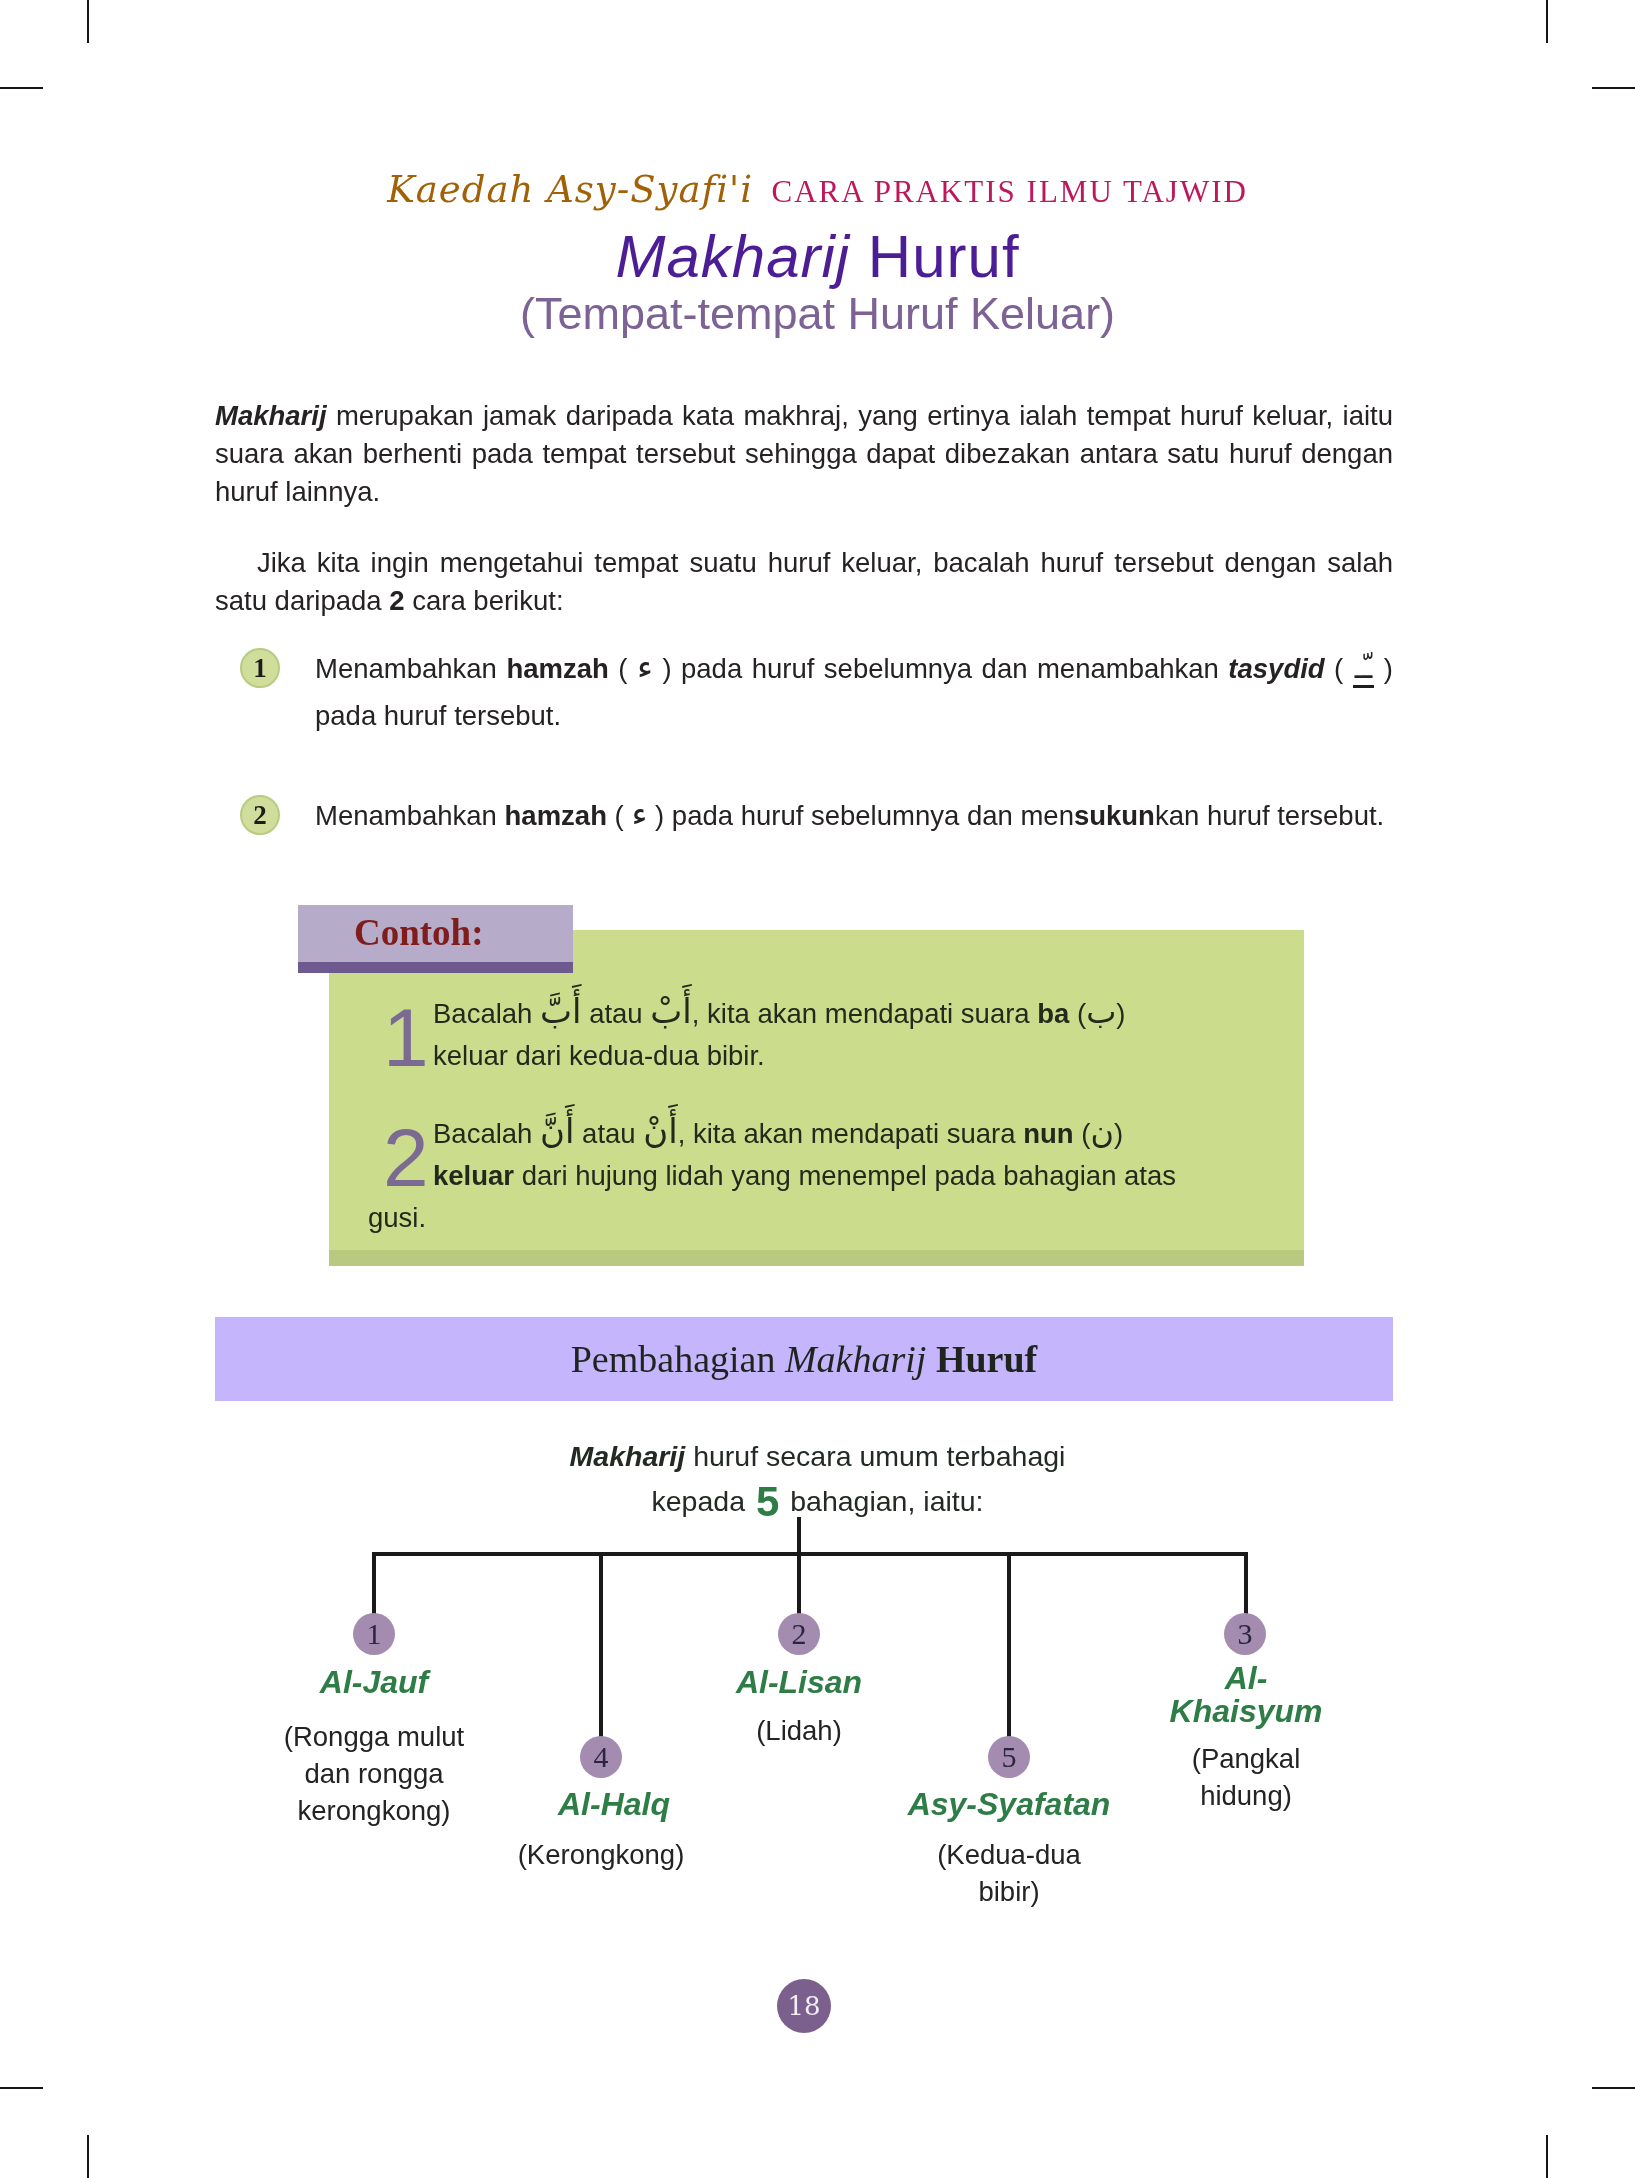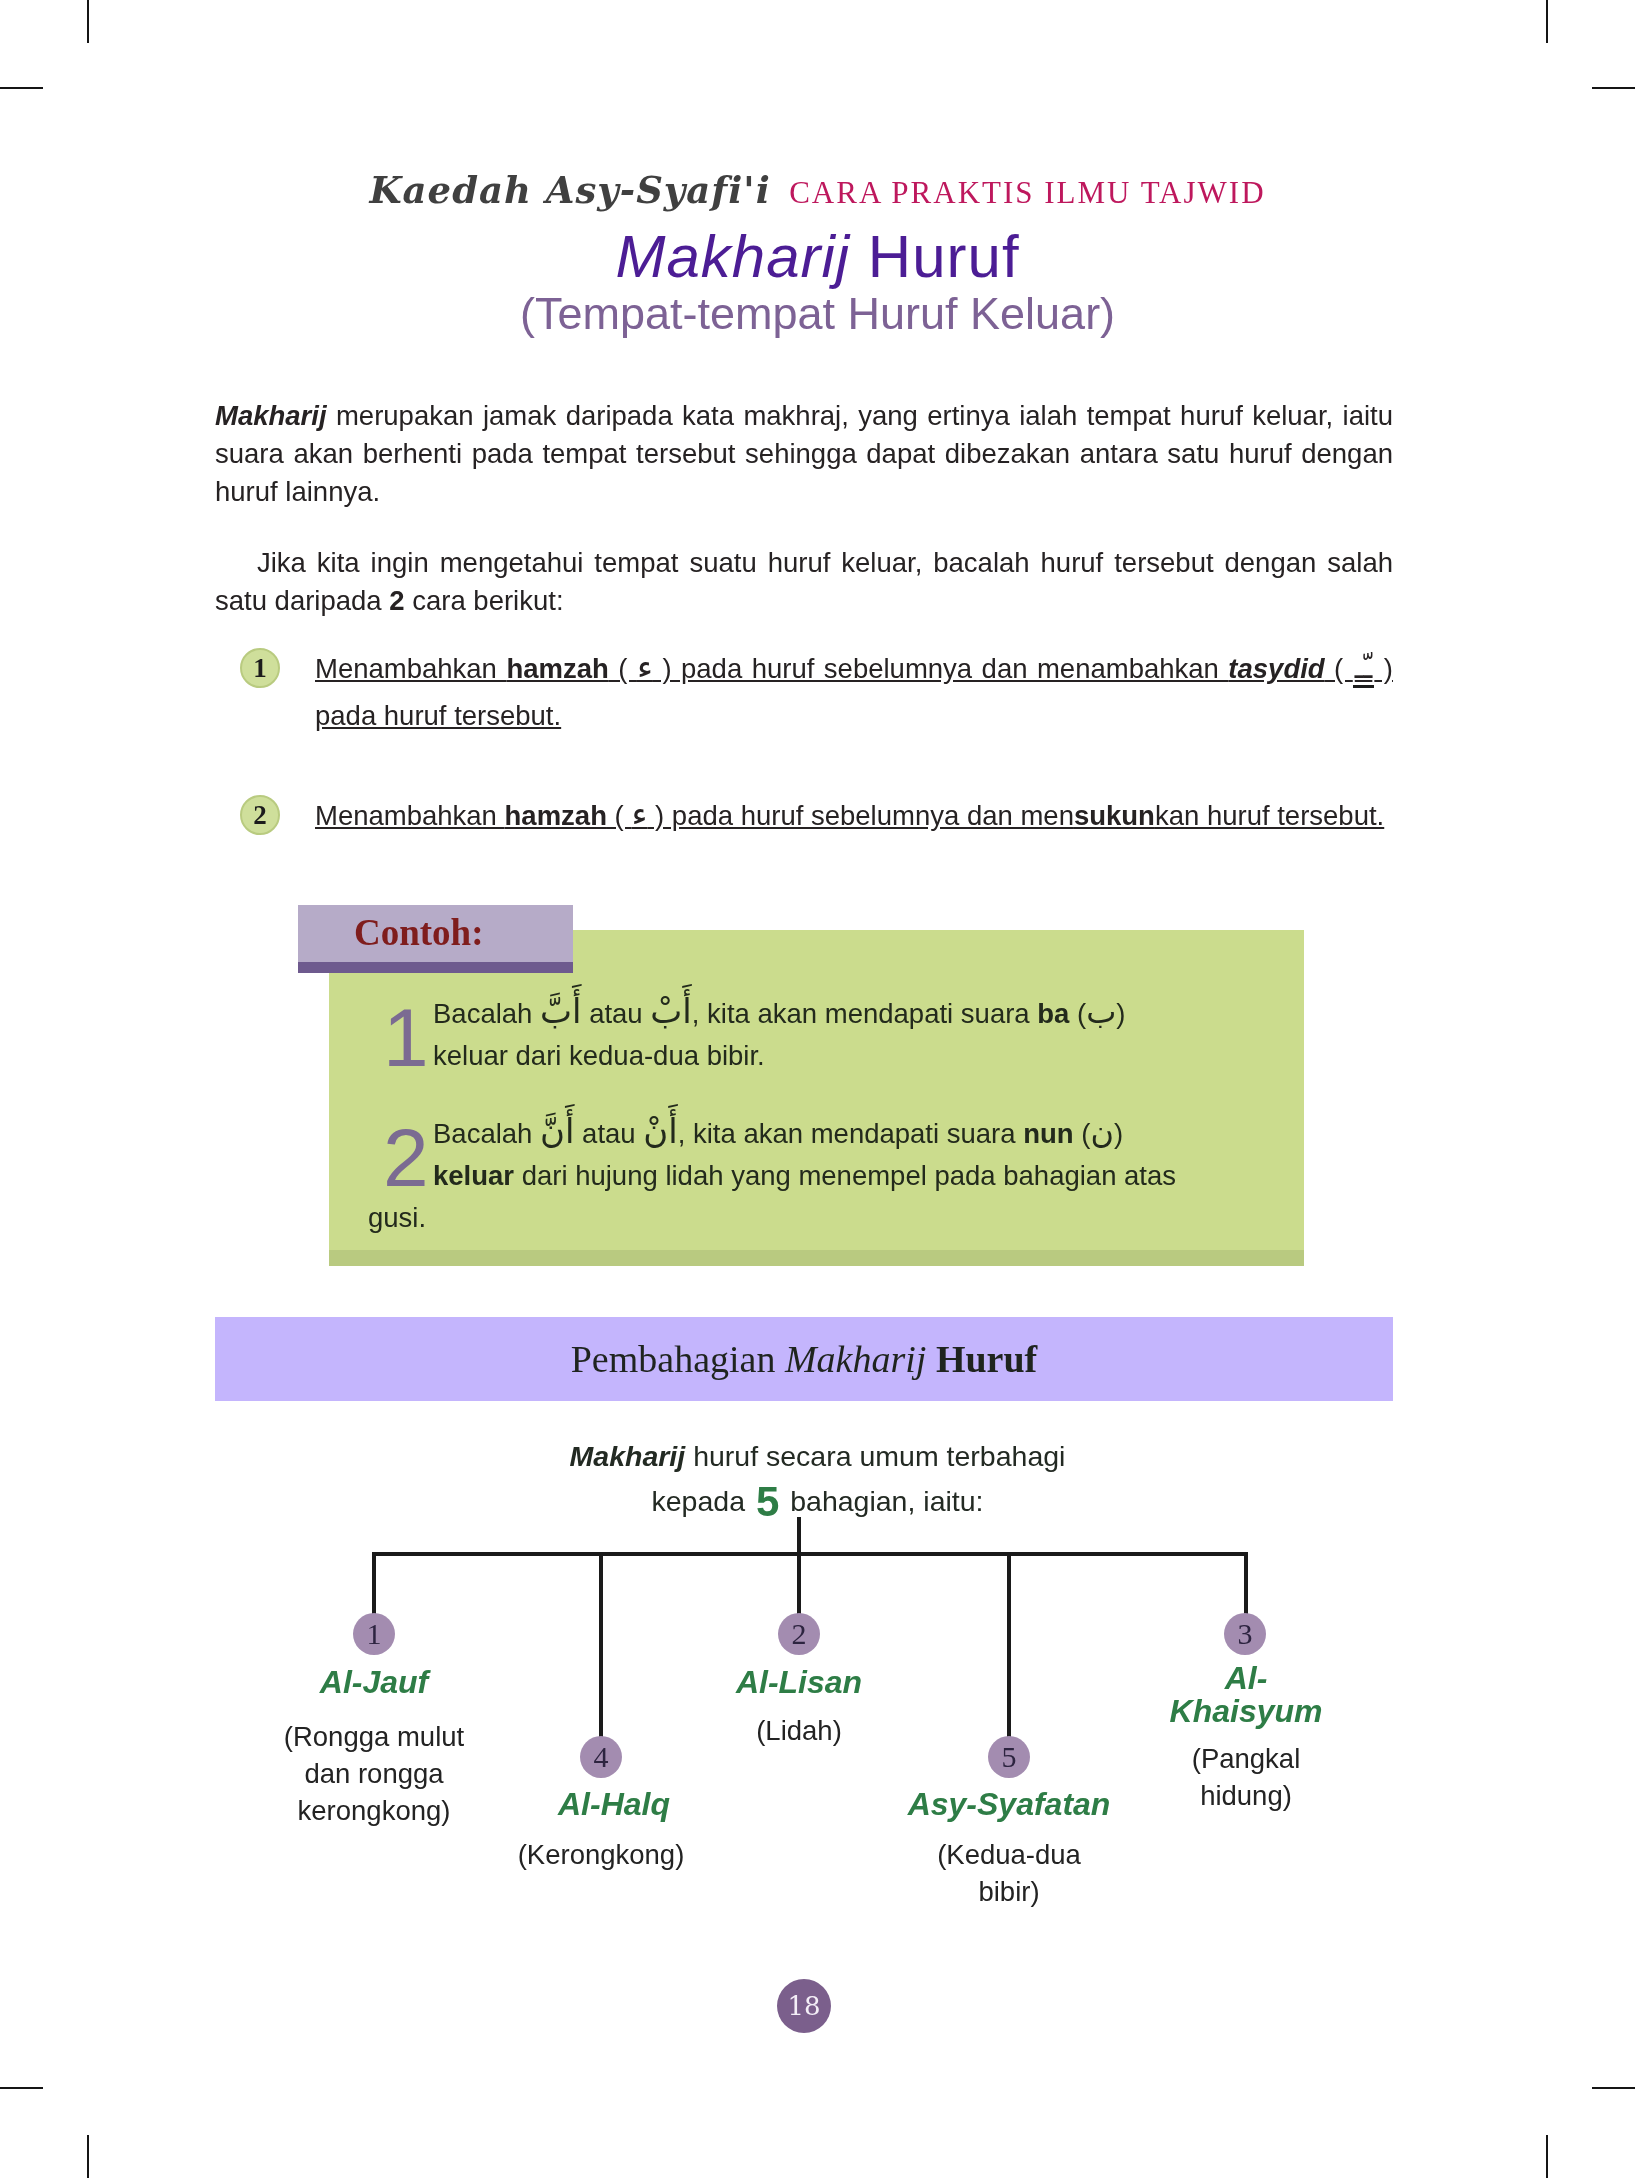--- a/index.html
+++ b/index.html
@@ -5,38 +5,38 @@
   html,body{margin:0;padding:0;background:#ffffff;}
   #page{
     position:relative;width:1635px;height:2178px;background:#ffffff;overflow:hidden;
     font-family:"Liberation Sans",sans-serif;color:#262223;
   }
   .abs{position:absolute;}
   
   .crop{position:absolute;background:#151515;}
   
   #masthead{left:0;top:168px;width:1635px;text-align:center;white-space:nowrap;}
-  .script-brand{font-family:"DejaVu Serif",serif;font-style:italic;font-weight:700;font-size:37px;color:#404040;letter-spacing:1px;}
+  .script-brand{font-family:"DejaVu Serif",serif;font-style:italic;font-weight:400;font-size:37px;color:#a16207;letter-spacing:1px;}
   .series-caps{font-family:"Liberation Serif",serif;font-size:31px;color:#be185d;letter-spacing:2px;margin-left:14px;}
   #page-title{left:0;top:222px;width:1635px;text-align:center;font-size:60px;color:#4c1d95;letter-spacing:1px;}
   #page-title .t-italic{font-style:italic;}
   #page-subtitle{left:0;top:288px;width:1635px;text-align:center;font-size:45px;color:#7d6295;}
   
   .bodytext{font-size:27.5px;line-height:38px;text-align:justify;}
   #para1{left:215px;top:397px;width:1178px;}
   #para1 .lead{font-weight:700;font-style:italic;}
   #para2{left:215px;top:544px;width:1178px;text-indent:42px;}
   .b{font-weight:700;}
   .bi{font-weight:700;font-style:italic;}
   
   .method-circle{position:absolute;width:40px;height:40px;border-radius:50%;
     background:#cfdf9b;border:2px solid #b9cb80;box-sizing:border-box;
     font-family:"Liberation Serif",serif;font-size:27px;font-weight:700;color:#1c1c1c;
     text-align:center;line-height:37px;}
-  .method-text{position:absolute;left:315px;width:1078px;font-size:27.5px;line-height:47px;text-align:justify;text-decoration:underline;}
+  .method-text{position:absolute;left:315px;width:1078px;font-size:27.5px;line-height:47px;text-align:justify;}
   .ar{font-family:"DejaVu Sans",sans-serif;font-size:34px;line-height:0;}
   .ar-letter{font-family:"DejaVu Sans",sans-serif;font-size:32px;line-height:0;}
   .tasydid{font-family:"DejaVu Sans",sans-serif;font-size:30px;line-height:0;
     border-bottom:3px solid #1c1c1c;padding:0 2px;}
   
   #contoh-box{left:329px;top:930px;width:975px;height:320px;background:#cbdc8d;border-bottom:16px solid #b9ca80;}
   #contoh-tab{left:298px;top:905px;width:275px;height:57px;background:#b6abc8;z-index:3;}
   #contoh-tab span{display:block;padding-left:56px;font-family:"Liberation Serif",serif;
     font-weight:700;font-size:37px;line-height:56px;color:#7f1d1d;}
   #contoh-bar{left:298px;top:962px;width:275px;height:11px;background:#6e5a8e;z-index:3;}

